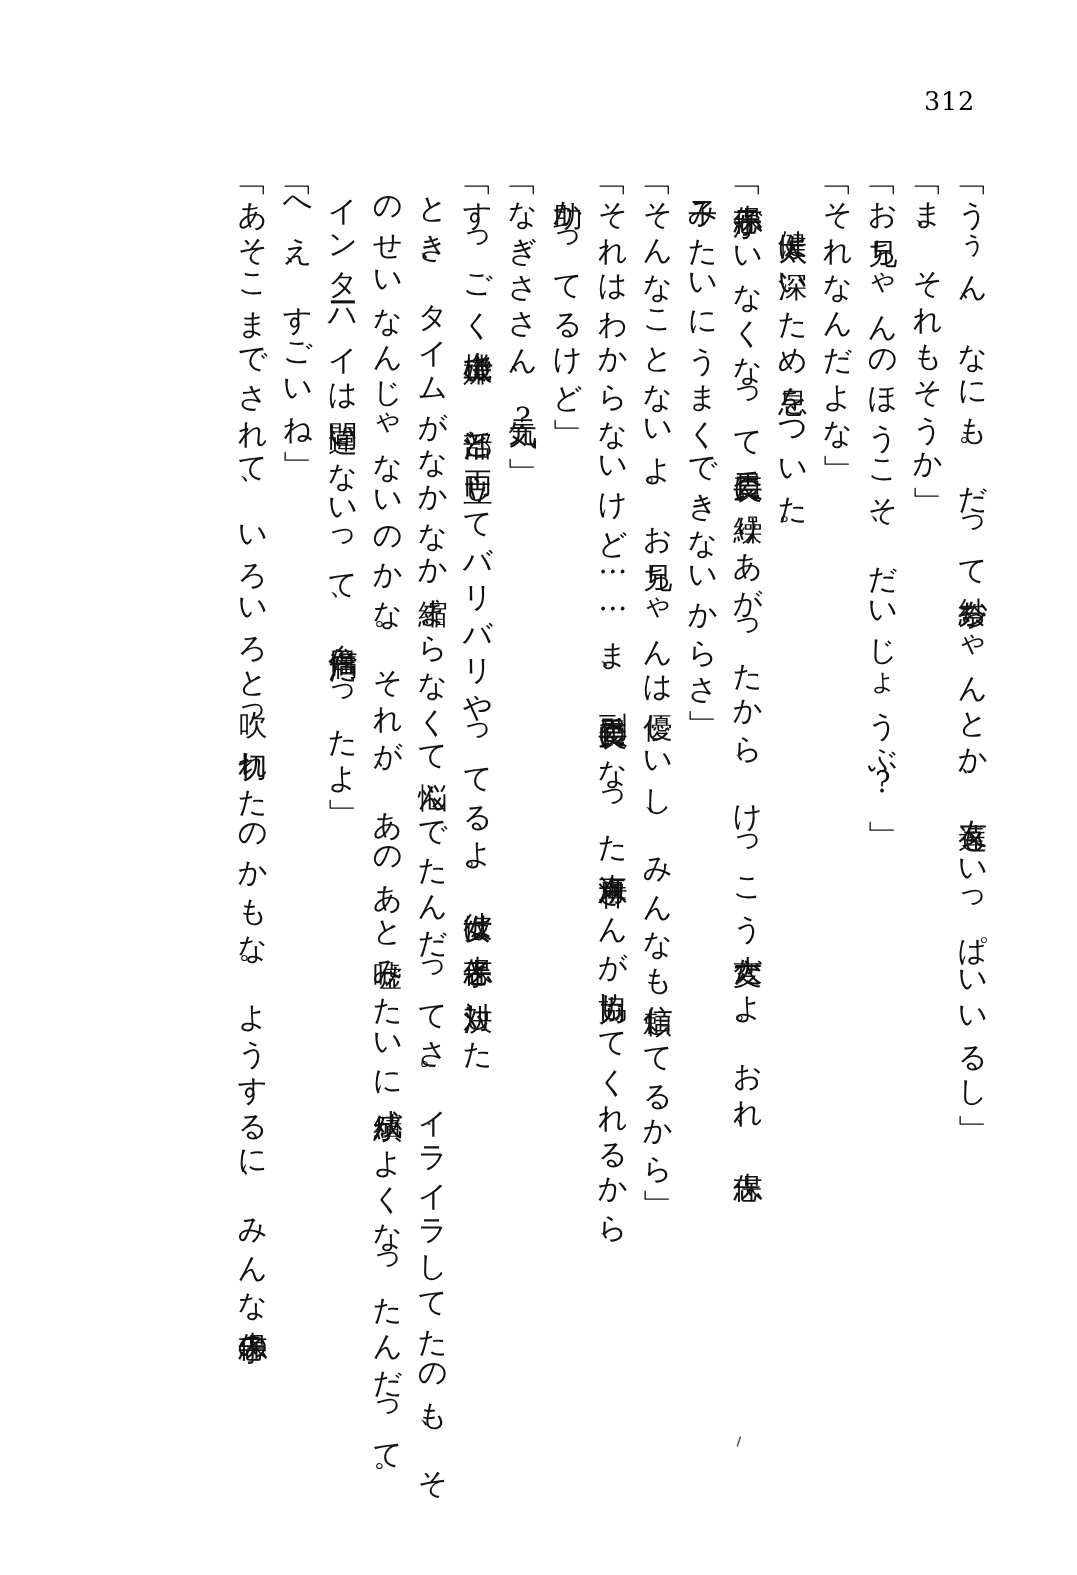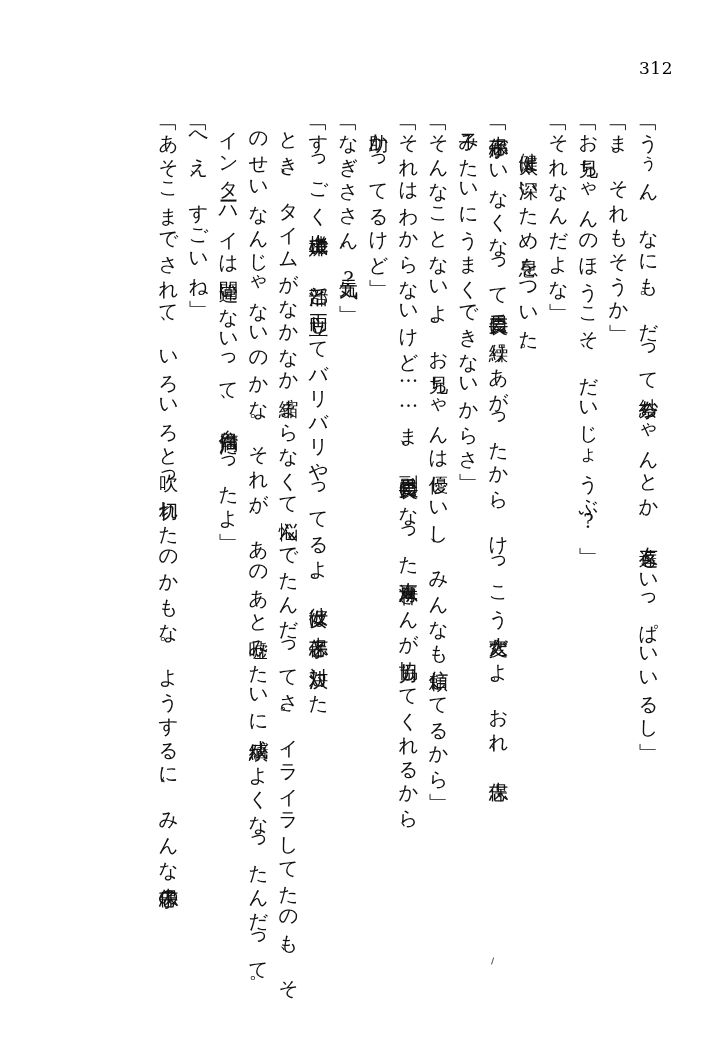--- a/index.html
+++ b/index.html
@@ -20,21 +20,21 @@
     height: 1050px;
     background: #ffffff;
     box-sizing: border-box;
   }
   .page-number {
     position: absolute;
     top: 58px;
     right: 0;
     width: 718px;
     text-align: right;
-    padding-right: 45px;
+    padding-right: 68px;
     box-sizing: border-box;
     font-size: 17px;
     letter-spacing: 0.5px;
     font-family: "DejaVu Serif", "Liberation Serif", serif;
   }
   .text-body {
     position: absolute;
     top: 118px;
     left: 62px;
     width: 596px;

